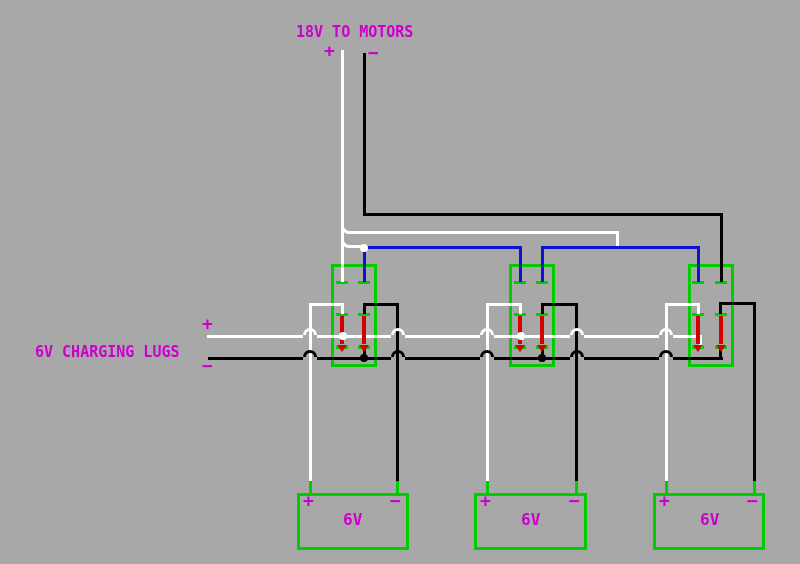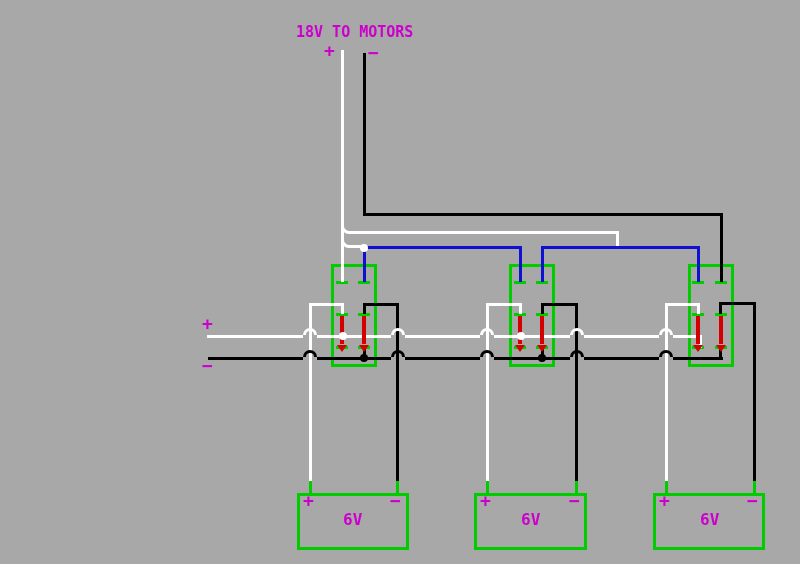--- a/index.html
+++ b/index.html
@@ -123,20 +123,21 @@
       <div style="position: absolute; left: 339px; top: 332px; width: 8px; height: 8px; background: rgb(255, 255, 255); border-radius: 50%;"></div>
       <div style="position: absolute; left: 517px; top: 332px; width: 8px; height: 8px; background: rgb(255, 255, 255); border-radius: 50%;"></div>
       <div style="position: absolute; left: 360px; top: 354px; width: 8px; height: 8px; background: rgb(0, 0, 0); border-radius: 50%;"></div>
       <div style="position: absolute; left: 538px; top: 354px; width: 8px; height: 8px; background: rgb(0, 0, 0); border-radius: 50%;"></div>
     </div>
 
   <div class="mtext" style="left:296px;top:23px;">18V TO MOTORS</div>
   <div class="msign" style="left:324px;top:42px;">+</div>
   <div class="msign" style="left:368px;top:44px;">−</div>
 
+  <div class="mtext" style="left:35px;top:343px;">6V CHARGING LUGS</div>
   <div class="msign" style="left:202px;top:315px;">+</div>
   <div class="msign" style="left:202px;top:357px;">−</div>
 
   <div class="msign" style="left:303px;top:492px;">+</div>
   <div class="msign" style="left:390px;top:492px;">−</div>
   <div class="mtext" style="left:343px;top:510px;font-size:16px;">6V</div>
 
   <div class="msign" style="left:480px;top:492px;">+</div>
   <div class="msign" style="left:569px;top:492px;">−</div>
   <div class="mtext" style="left:521px;top:510px;font-size:16px;">6V</div>

